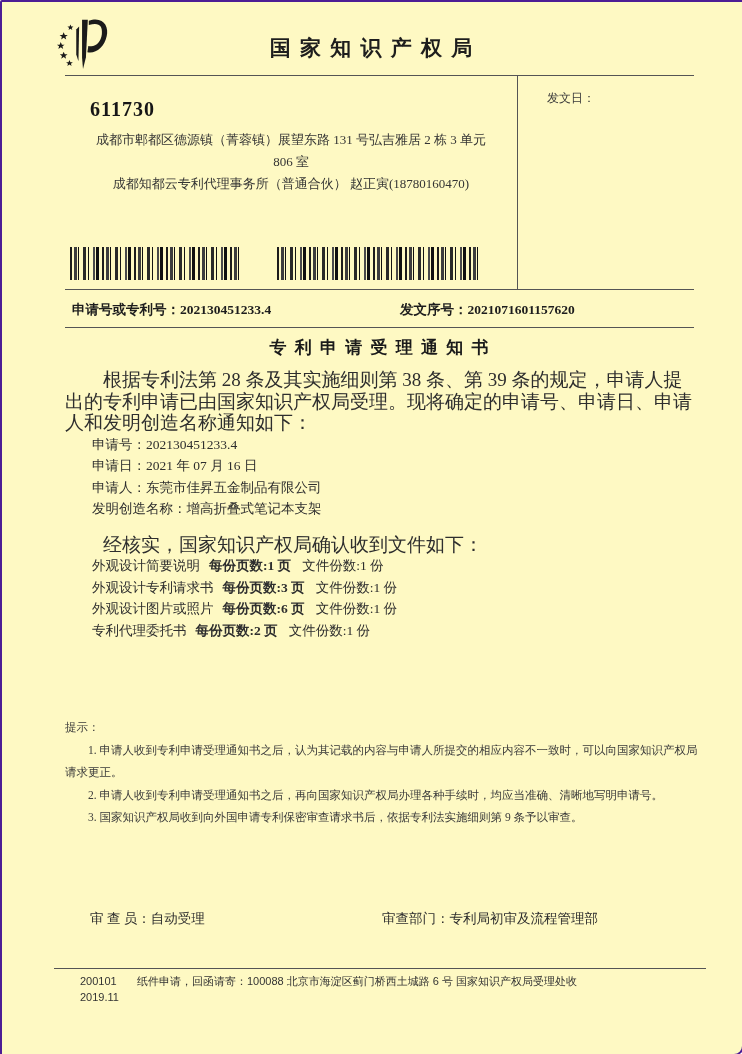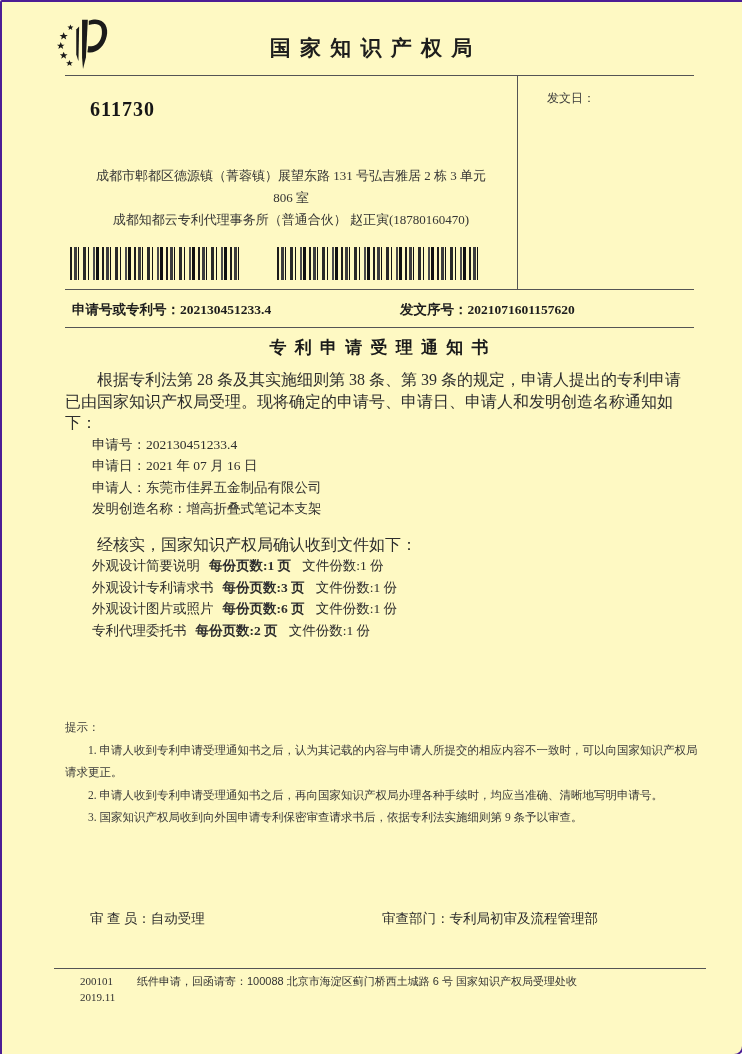--- a/index.html
+++ b/index.html
@@ -16,21 +16,21 @@
     font-size:21px; font-weight:bold; letter-spacing:2px; color:#1d1d1d;
   }
   
   .rule{position:absolute; left:63px; right:48px; border-top:1px solid #555; height:0;}
   .rule-header{top:73px;}
   .rule-mid{top:287px;}
   .rule-ref{top:325px;}
   .vline{position:absolute; left:515px; top:73px; height:214px; width:0; border-left:1px solid #555;}
   
   .postal{position:absolute; left:88px; top:96px; font-size:20px; font-weight:bold; letter-spacing:1px; color:#161616;}
-  .addr{position:absolute; left:63px; width:452px; text-align:center; font-size:13px; color:#343434;margin-top:36px;}
+  .addr{position:absolute; left:63px; width:452px; text-align:center; font-size:13px; color:#343434;}
   .addr-1{top:129px;} .addr-2{top:151px;} .addr-3{top:173px;}
   
   .issue-label{position:absolute; left:545px; top:88px; font-size:12px; color:#3a3a3a;}
   .issue-value{
     position:absolute; left:521px; top:158px; font-size:18px; font-weight:600;
     font-family:"Liberation Sans","DejaVu Sans",sans-serif; letter-spacing:.5px; color:#1a1a1a;
   }
   
   .barcode{
     position:absolute; top:245px; height:33px;
@@ -50,21 +50,21 @@
   .ref-row{position:absolute; top:299px; left:0; right:0; height:20px;
     font-size:13.5px; font-weight:bold; color:#1d1d1d;}
   .ref-app{position:absolute; left:70px;}
   .ref-serial{position:absolute; left:398px;}
   
   .main{position:absolute; top:331px; left:63px; width:630px;}
   .notice-title{
     text-align:center; font-size:17px; font-weight:bold; letter-spacing:2px;
     color:#1a1a1a; margin:3px 0 10px 0;
   }
-  .para{font-size:16px; line-height:21.5px; text-indent:2em; margin:0; color:#2e2e2e;}
+  .para{font-size:19px; line-height:21.5px; text-indent:2em; margin:0; color:#2e2e2e;}
   .fields{list-style:none; margin:0; padding:0 0 0 27px; font-size:13.5px; line-height:21.5px; color:#2e2e2e;}
   .received-intro{margin-top:14px;}
   .recv-list{list-style:none; margin:0; padding:0 0 0 27px; font-size:13.5px; line-height:21.5px; color:#2e2e2e;}
   .recv-item .pages{margin-left:9px;font-weight:bold;}
   .recv-item .copies{margin-left:11px;}
   
   .hints{position:absolute; top:714px; left:63px; width:634px; font-size:11.5px;
     line-height:22.5px; color:#3a3a3a;}
   .hints-label{margin:0;}
   .hint{margin:0; text-indent:2em;}
@@ -72,21 +72,21 @@
   .signoff{position:absolute; top:908px; left:63px; right:48px; height:20px; font-size:13.5px; color:#2e2e2e;}
   .examiner{position:absolute; left:25px;}
   .department{position:absolute; left:317px;}
   
   .footer-rule{position:absolute; top:966px; left:52px; right:36px; border-top:1px solid #555; height:0;}
   .footer{
     position:absolute; top:972px; left:78px; right:46px; display:flex;
     font-family:"Liberation Sans","DejaVu Sans",sans-serif;
     font-size:11px; line-height:15.5px; color:#333;
   }
-  .footer-codes{width:57px; flex:none;font-family:Liberation Serif, serif;}
+  .footer-codes{width:57px; flex:none;}
   .footer-codes div{white-space:nowrap;}
   .footer-lines{flex:1;}
   .footer-lines p{margin:0;}
 </style>
 </head>
 <body>
 
 <div class="page">
 
   <div class="logo">

